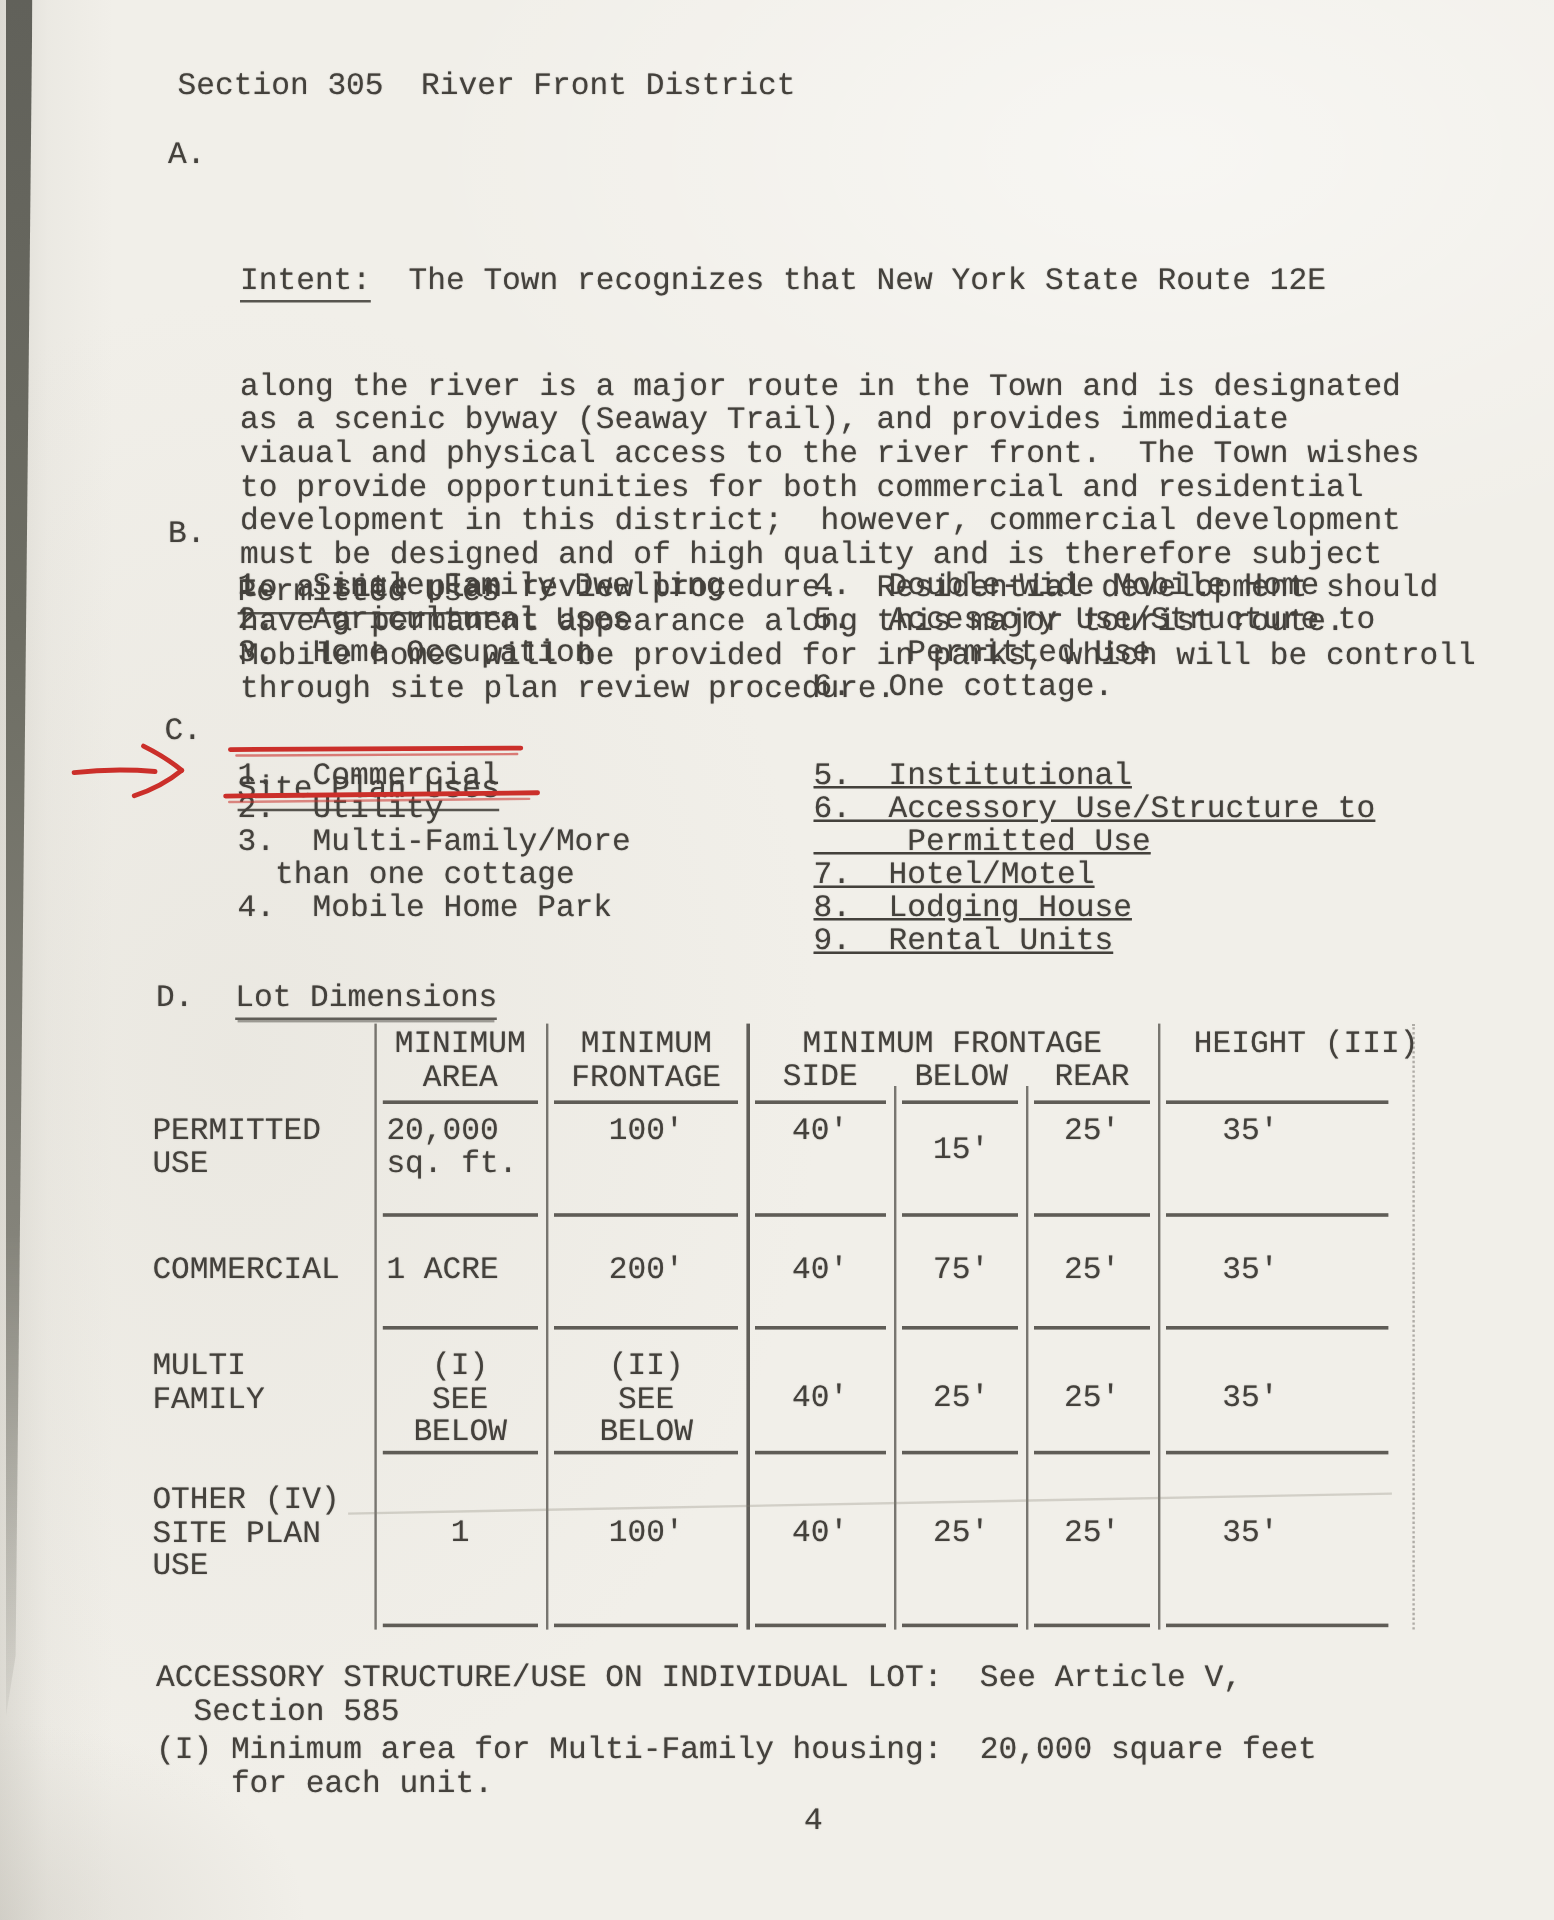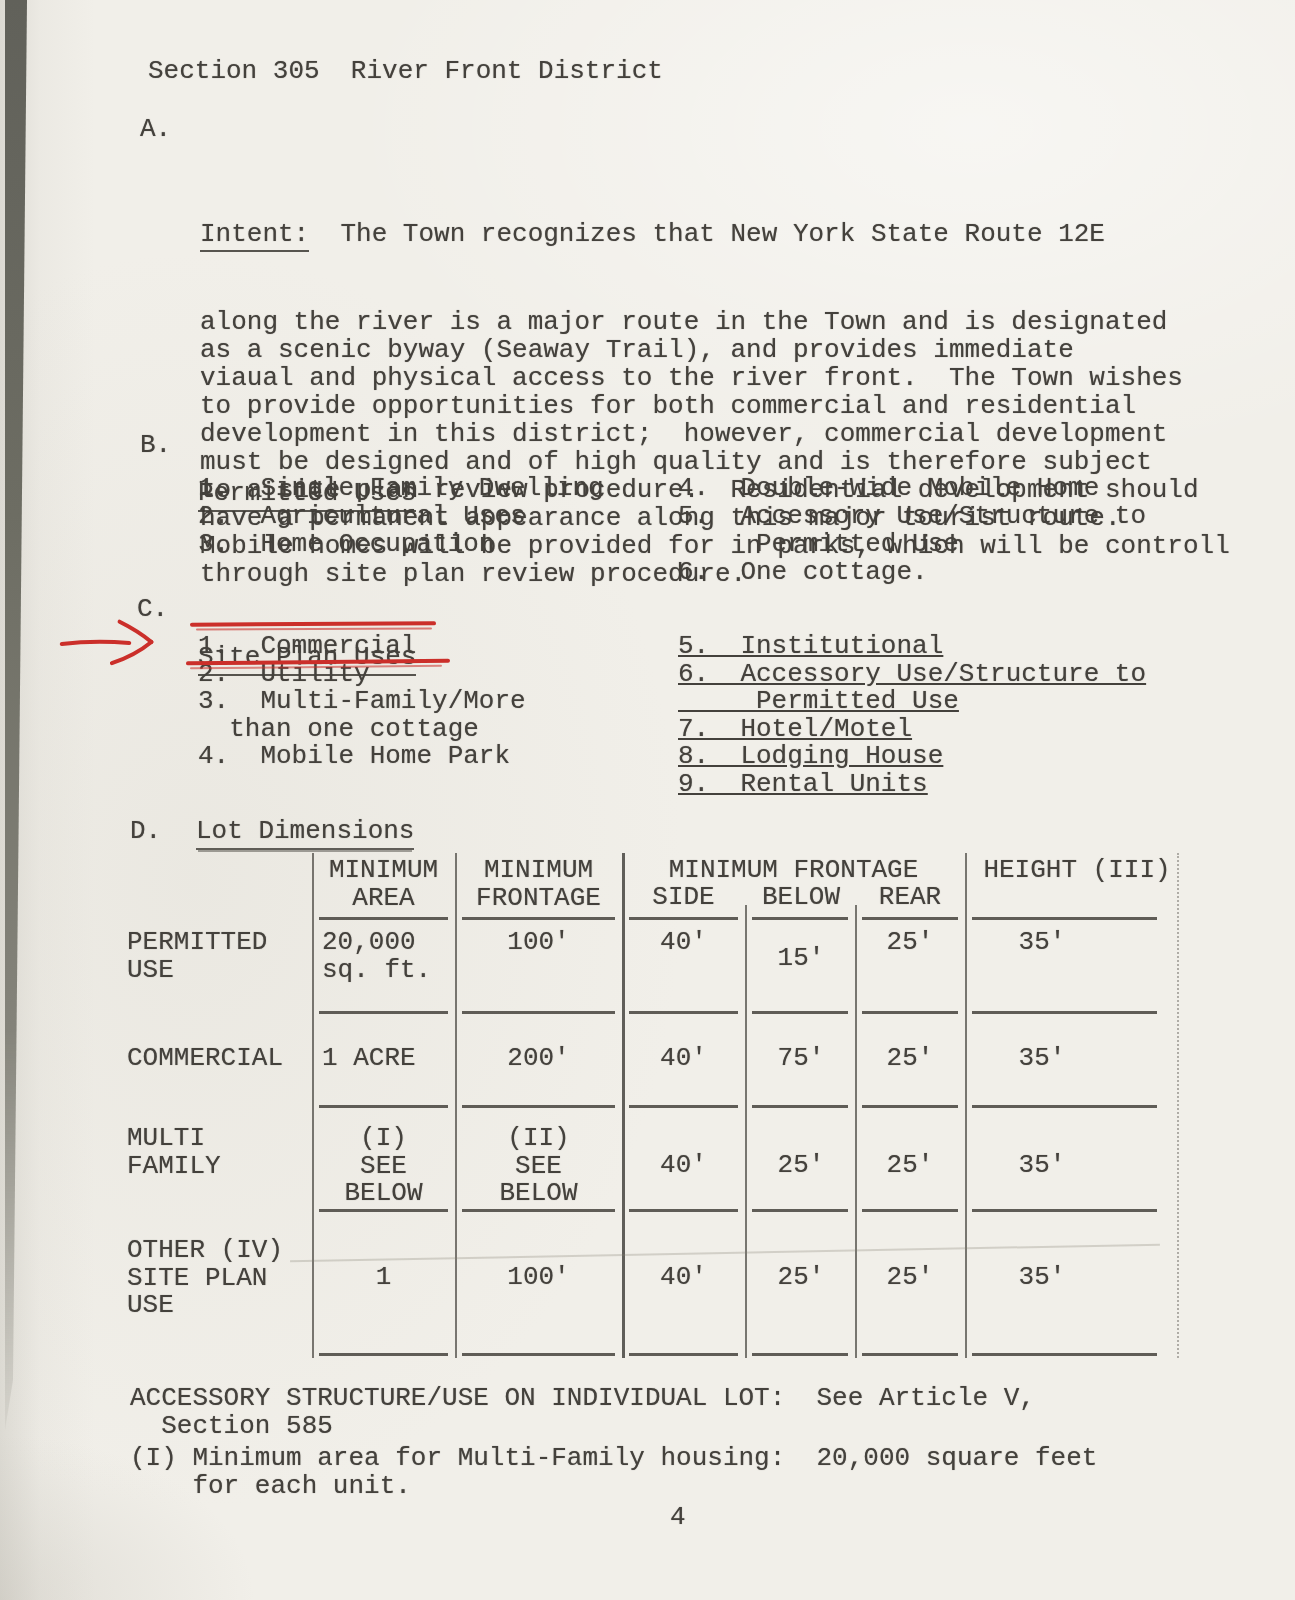--- a/index.html
+++ b/index.html
@@ -52,21 +52,21 @@
       rgba(70,67,61,.85) 653px 838px);
   }
   
   .c-label{left:2px;width:182px;text-align:left;}
   .c-area{left:189px;width:139px;}
   .c-frontage{left:332px;width:163px;}
   .c-front{left:499px;width:119px;}
   .c-side{left:622px;width:108px;}
   .c-rear{left:732px;width:106px;}
   .c-height{left:842px;width:150px;}
-  .c-heighthdr{left:847px;width:210px;text-align:center;}
+  .c-heighthdr{left:847px;width:210px;text-align:right;}
   .c-setbacks{left:497px;width:343px;}
   
   .redline{position:absolute;background:#cb2f2a;border-radius:2px;}
   .artifact{position:absolute;background:rgba(130,124,112,.28);}
 </style>
 </head>
 <body>
 
 <div class="page">
 

